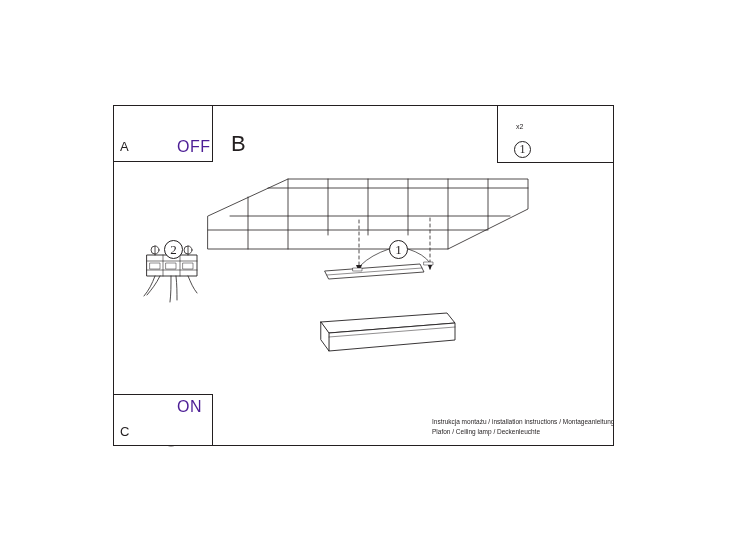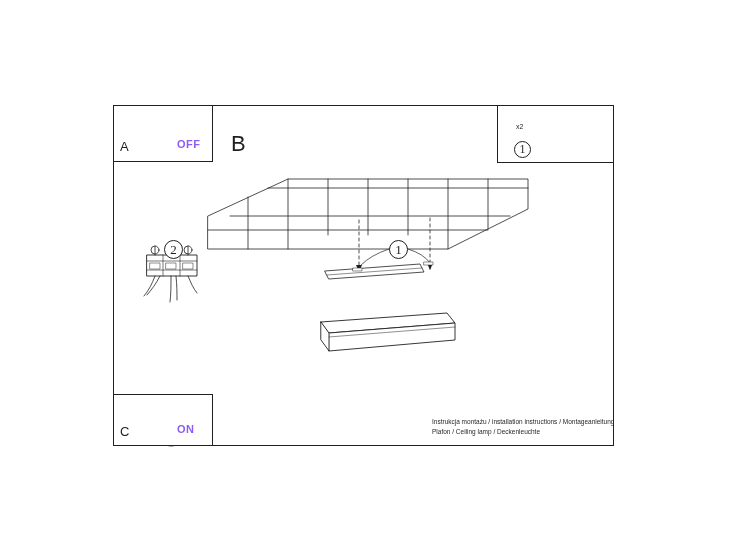--- a/index.html
+++ b/index.html
@@ -48,27 +48,27 @@
     font-weight: 400;
     color: #231f20;
     font-family: "Liberation Sans", sans-serif;
   }
   #letter-a { left: 120px; top: 139px; font-size: 13px; }
   #letter-c { left: 120px; top: 424px; font-size: 13px; }
   #letter-b { left: 231px; top: 131px; font-size: 22px; }
 
   .onoff {
     position: absolute;
-    font-size: 11px;
-    font-weight: 700;
-    color: #8b5cf6;
+    font-size: 16px;
+    font-weight: 400;
+    color: #4c1d95;
     letter-spacing: .5px;
   }
   #label-off { left: 177px; top: 138px; }
-  #label-on  { left: 177px; top: 423px; }
+  #label-on  { left: 177px; top: 398px; }
 
   
   .circle-num {
     position: absolute;
     border: 1px solid #231f20;
     border-radius: 50%;
     box-sizing: border-box;
     background: #ffffff;
     text-align: center;
     font-size: 12px;

